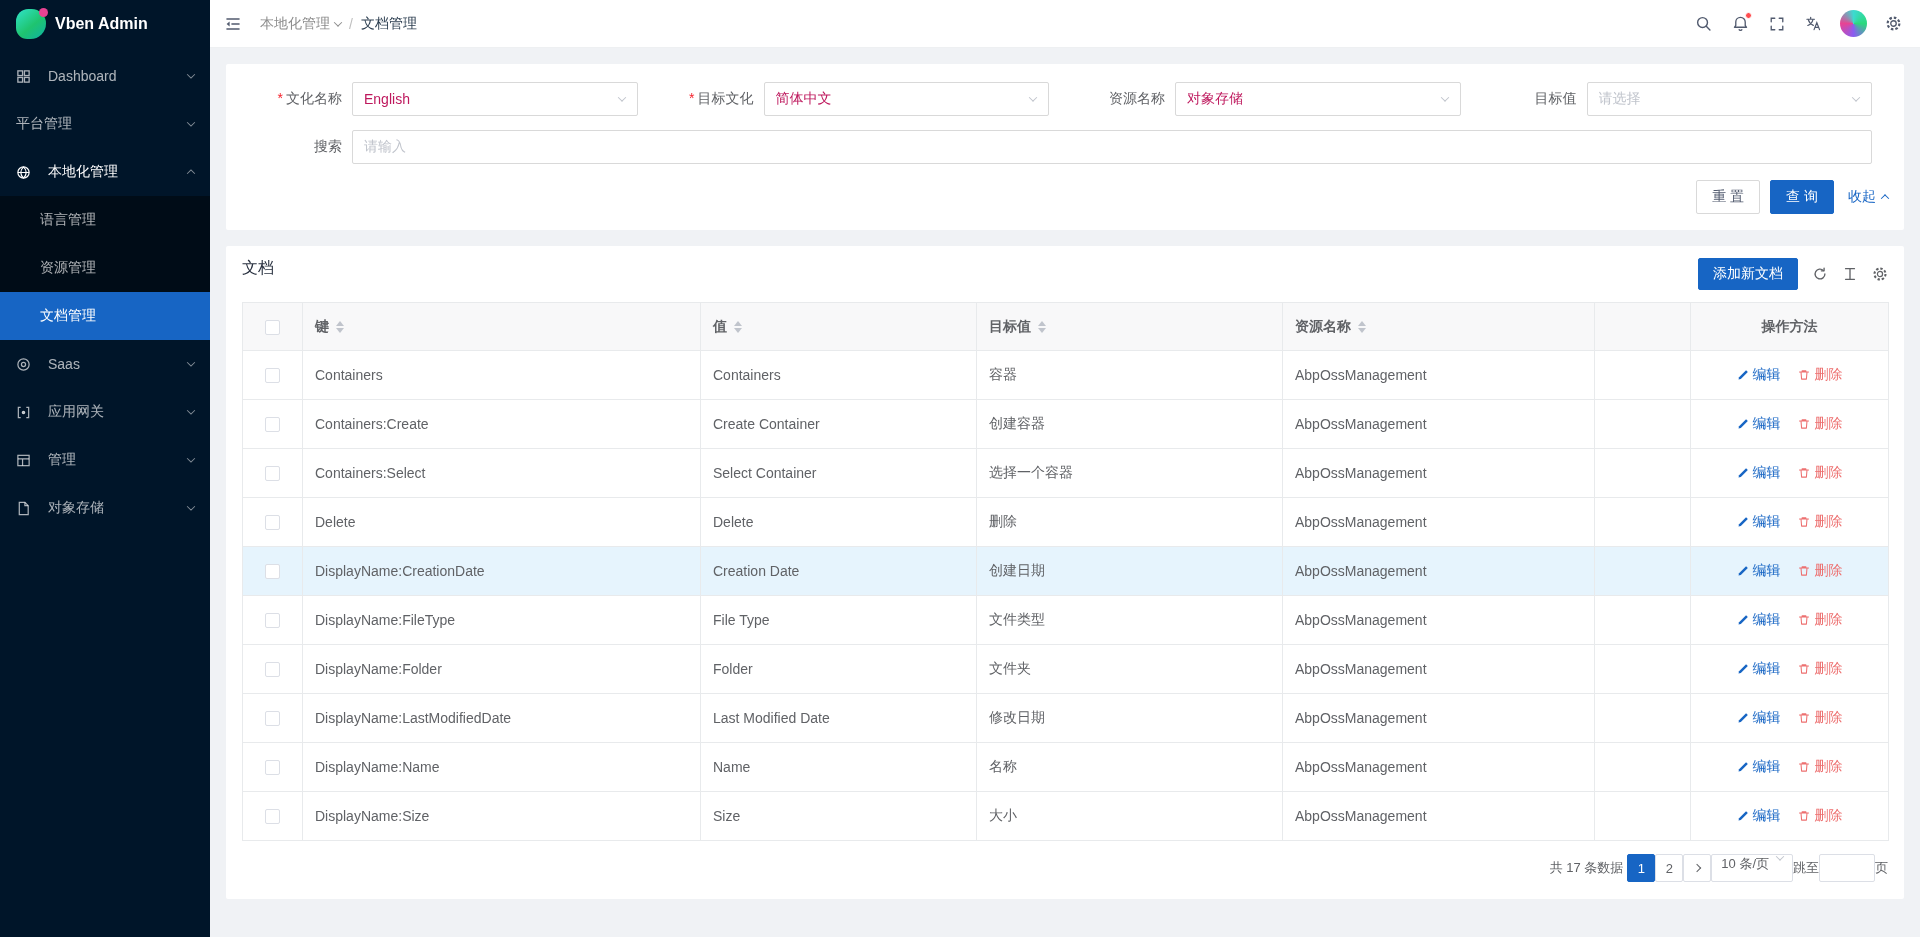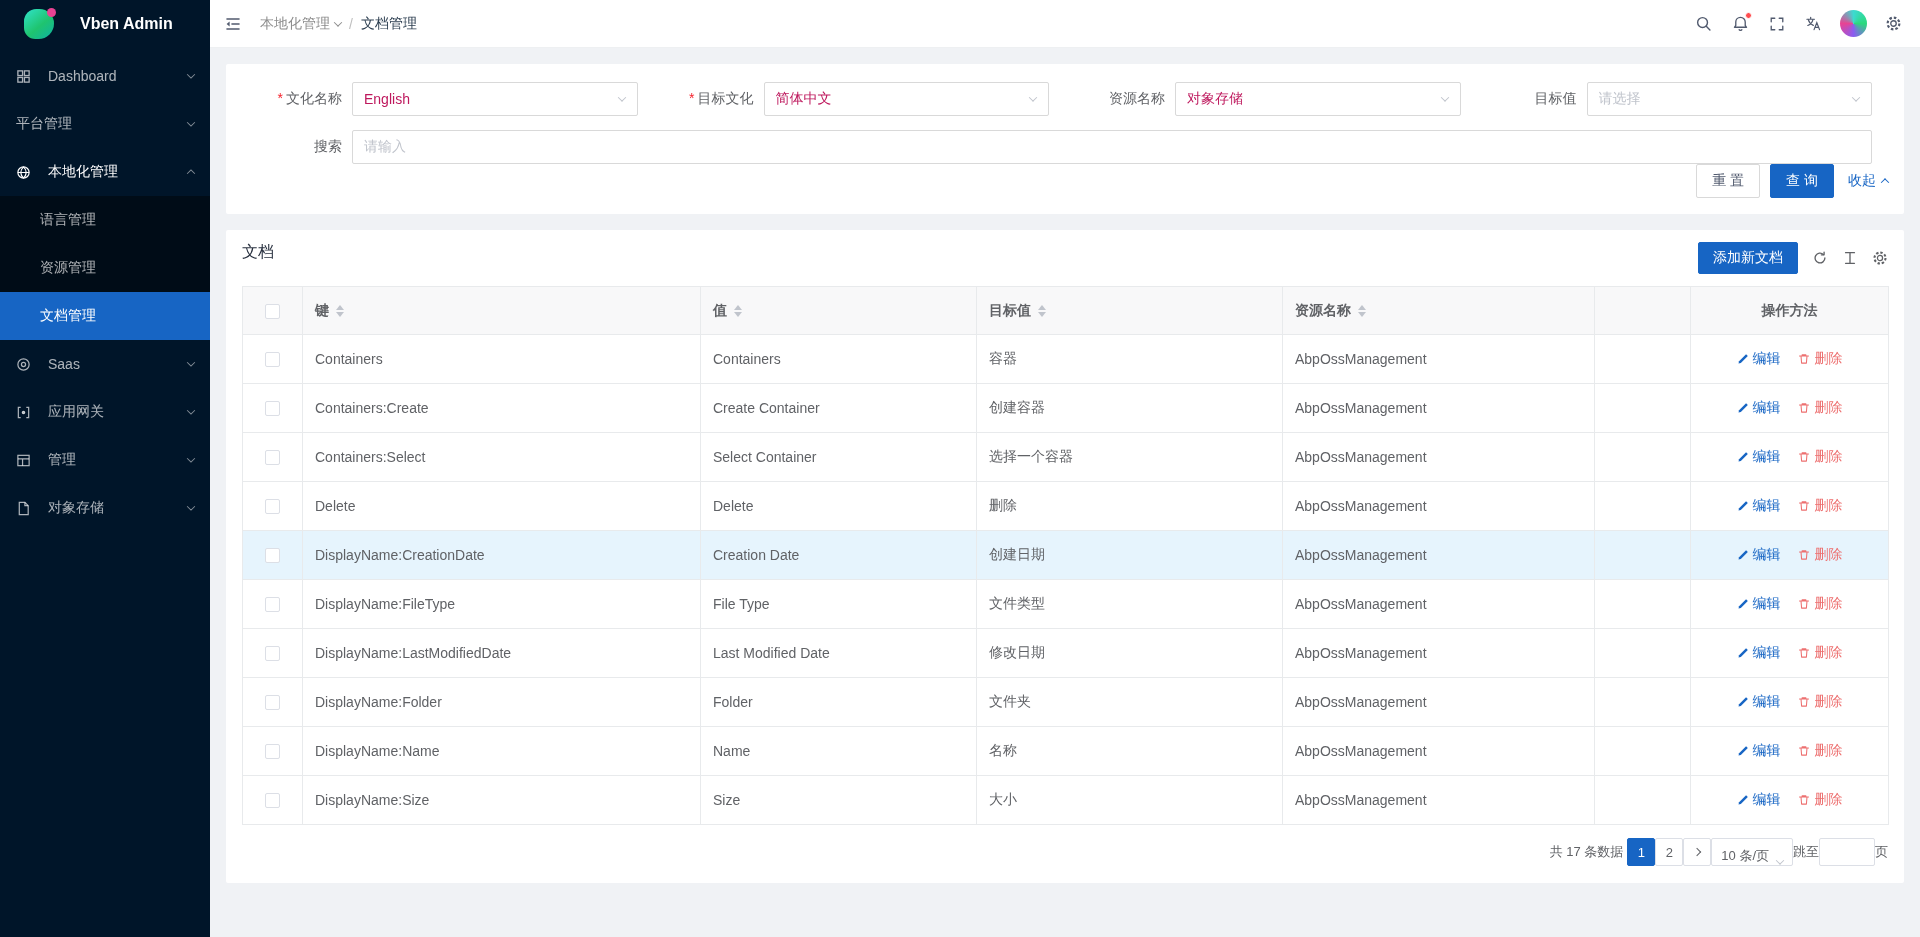--- a/index.html
+++ b/index.html
@@ -11,21 +11,21 @@
     --text:#606266;
     --placeholder:#c0c4cc;
   }
   *{box-sizing:border-box;margin:0;padding:0}
   html,body{width:1920px;height:937px;overflow:hidden}
   body{font-family:"Liberation Sans","DejaVu Sans",sans-serif;background:#f0f2f5;font-size:14px;color:var(--text)}
   .app{display:flex;width:1920px;height:937px}
 
   
   .sidebar{width:210px;height:100%;background:var(--sidebar-bg);color:rgba(255,255,255,.68);flex-shrink:0;display:flex;flex-direction:column}
-  .logo{height:48px;display:flex;align-items:center;gap:26px;padding:0 24px;cursor:pointer}
+  .logo{height:48px;display:flex;align-items:center;gap:9px;padding:0 16px;cursor:pointer}
   .logo-mark{width:30px;height:30px;border-radius:46% 54% 58% 42%;background:linear-gradient(140deg,#2fe0c2 5%,#1fc46f 55%,#0db3a5 100%);position:relative;flex-shrink:0}
   .logo-dot{position:absolute;top:-1px;right:-2px;width:9px;height:9px;border-radius:50%;background:#e84393}
   .logo-title{color:#fff;font-size:16px;font-weight:bold;white-space:nowrap}
   .menu{flex:1;overflow:hidden;padding-top:4px}
   .menu-item{height:48px;display:flex;align-items:center;gap:17px;padding:0 16px;font-size:14px;cursor:pointer;white-space:nowrap}
   .menu-item .mi-icon{display:inline-flex;flex-shrink:0}
   .menu-item .mi-chev{margin-left:auto;color:rgba(255,255,255,.5)}
   .menu-item.open{color:#fff}
   .submenu{background:var(--submenu-bg)}
   .submenu-item{height:48px;display:flex;align-items:center;padding-left:40px;cursor:pointer;color:rgba(255,255,255,.68);white-space:nowrap}
@@ -54,21 +54,21 @@
   .form-item{display:flex;align-items:center;padding-right:16px;min-width:0}
   .search-item{grid-column:1 / -1}
   .fi-label{width:110px;flex-shrink:0;text-align:right;padding-right:10px;color:var(--text);white-space:nowrap}
   .star{color:#f5222d;margin-right:3px}
   .select{flex:1;height:34px;border:1px solid #d9d9d9;border-radius:2px;background:#fff;display:flex;align-items:center;padding:0 28px 0 11px;position:relative;cursor:pointer;min-width:0}
   .select .chev{position:absolute;right:12px;color:var(--placeholder)}
   .select-value{color:#be185d;white-space:nowrap;overflow:hidden;text-overflow:ellipsis}
   .select-value.placeholder{color:var(--placeholder)}
   .text-input{flex:1;height:34px;border:1px solid #d9d9d9;border-radius:2px;padding:0 11px;font-size:14px;color:#515a6e;font-family:Liberation Serif, serif;outline:none;min-width:0}
   .text-input::placeholder{color:var(--placeholder)}
-  .filter-actions{display:flex;justify-content:flex-end;align-items:center;gap:10px;margin-top:0}
+  .filter-actions{display:flex;justify-content:flex-end;align-items:center;gap:10px;margin-top:16px}
   .btn{height:34px;padding:0 15px;border:1px solid #d9d9d9;background:#fff;color:#515a6e;font-size:14px;border-radius:2px;cursor:pointer;font-family:inherit;white-space:nowrap}
   .btn.primary{background:var(--accent);border-color:var(--accent);color:#fff}
   .btn.small{height:32px;padding:0 14px}
   .collapse-link{display:inline-flex;align-items:center;gap:6px;color:var(--accent);cursor:pointer;margin-left:4px;font-size:14px}
 
   
   .table-card{padding:0 0 4px}
   .table-toolbar{display:flex;padding:12px 16px}
   .table-title{font-size:16px;color:#28303f}
   .toolbar-right{margin-left:auto;display:flex;align-items:center;gap:14px}
@@ -89,21 +89,21 @@
   .checkbox{width:15px;height:15px;border:1px solid #dcdfe6;border-radius:2px;background:#fff;display:inline-block;vertical-align:middle;cursor:pointer}
   .op{display:inline-flex;align-items:center;gap:4px;margin:0 7px;cursor:pointer;text-decoration:none}
   .op.edit{color:var(--accent)}
   .op.del{color:var(--danger)}
 
   
   .pagination{display:flex;align-items:center;justify-content:flex-end;padding:13px 16px;font-size:13px;color:#606266}
   .pg-total{margin-right:4px}
   .pg-btn{min-width:28px;height:28px;display:inline-flex;align-items:center;justify-content:center;border:1px solid #dcdfe6;background:#fff;border-radius:2px;cursor:pointer;color:#606266;font-size:13px;font-family:inherit;padding:0 6px}
   .pg-btn.active{background:var(--accent);border-color:var(--accent);color:#fff}
-  .pg-size{height:28px;display:inline-flex;align-items:flex-end;gap:8px;border:1px solid #dcdfe6;border-radius:2px;background:#fff;padding:0 9px;cursor:pointer;color:#606266}
+  .pg-size{height:28px;display:inline-flex;align-items:flex-start;gap:8px;border:1px solid #dcdfe6;border-radius:2px;background:#fff;padding:0 9px;cursor:pointer;color:#606266}
   .pg-size .chev{color:var(--placeholder)}
   .jump-input{width:56px;height:28px;border:1px solid #dcdfe6;border-radius:2px;outline:none;padding:0 6px;font-family:inherit;font-size:13px}
 
   
   .chev{display:inline-block;width:7px;height:7px;border-right:1.5px solid currentColor;border-bottom:1.5px solid currentColor;flex-shrink:0}
   .chev.down{transform:rotate(45deg) translate(-1px,-1px)}
   .chev.up{transform:rotate(225deg) translate(-1px,-1px)}
   .chev.right{transform:rotate(-45deg)}
   .chev.sm{width:6px;height:6px}
 </style>
@@ -524,45 +524,45 @@
       <a class="op del">
         <svg width="12" height="12" viewBox="0 0 16 16" fill="none" stroke="currentColor" stroke-width="1.4">
                         <path d="M2 4h12M5.5 4V2.5h5V4M4 4l.8 9.5h6.4L12 4" stroke-linecap="round" stroke-linejoin="round"></path>
                       </svg>
         <span>删除</span>
       </a>
     </td>
   </tr>
                 <tr class="data-row">
     <td class="cb-col"><span class="checkbox"></span></td>
+    <td>DisplayName:Folder</td>
+    <td>Folder</td>
+    <td>文件夹</td>
+    <td>AbpOssManagement</td>
+    <td></td>
+    <td class="op-col">
+      <a class="op edit">
+        <svg width="12" height="12" viewBox="0 0 16 16" fill="currentColor">
+                        <path d="M12.1 1.6l2.3 2.3-9.3 9.3-3.1.8.8-3.1z"></path>
+                      </svg>
+        <span>编辑</span>
+      </a>
+      <a class="op del">
+        <svg width="12" height="12" viewBox="0 0 16 16" fill="none" stroke="currentColor" stroke-width="1.4">
+                        <path d="M2 4h12M5.5 4V2.5h5V4M4 4l.8 9.5h6.4L12 4" stroke-linecap="round" stroke-linejoin="round"></path>
+                      </svg>
+        <span>删除</span>
+      </a>
+    </td>
+  </tr>
+                <tr class="data-row">
+    <td class="cb-col"><span class="checkbox"></span></td>
     <td>DisplayName:LastModifiedDate</td>
     <td>Last Modified Date</td>
     <td>修改日期</td>
-    <td>AbpOssManagement</td>
-    <td></td>
-    <td class="op-col">
-      <a class="op edit">
-        <svg width="12" height="12" viewBox="0 0 16 16" fill="currentColor">
-                        <path d="M12.1 1.6l2.3 2.3-9.3 9.3-3.1.8.8-3.1z"></path>
-                      </svg>
-        <span>编辑</span>
-      </a>
-      <a class="op del">
-        <svg width="12" height="12" viewBox="0 0 16 16" fill="none" stroke="currentColor" stroke-width="1.4">
-                        <path d="M2 4h12M5.5 4V2.5h5V4M4 4l.8 9.5h6.4L12 4" stroke-linecap="round" stroke-linejoin="round"></path>
-                      </svg>
-        <span>删除</span>
-      </a>
-    </td>
-  </tr>
-                <tr class="data-row">
-    <td class="cb-col"><span class="checkbox"></span></td>
-    <td>DisplayName:Folder</td>
-    <td>Folder</td>
-    <td>文件夹</td>
     <td>AbpOssManagement</td>
     <td></td>
     <td class="op-col">
       <a class="op edit">
         <svg width="12" height="12" viewBox="0 0 16 16" fill="currentColor">
                         <path d="M12.1 1.6l2.3 2.3-9.3 9.3-3.1.8.8-3.1z"></path>
                       </svg>
         <span>编辑</span>
       </a>
       <a class="op del">

